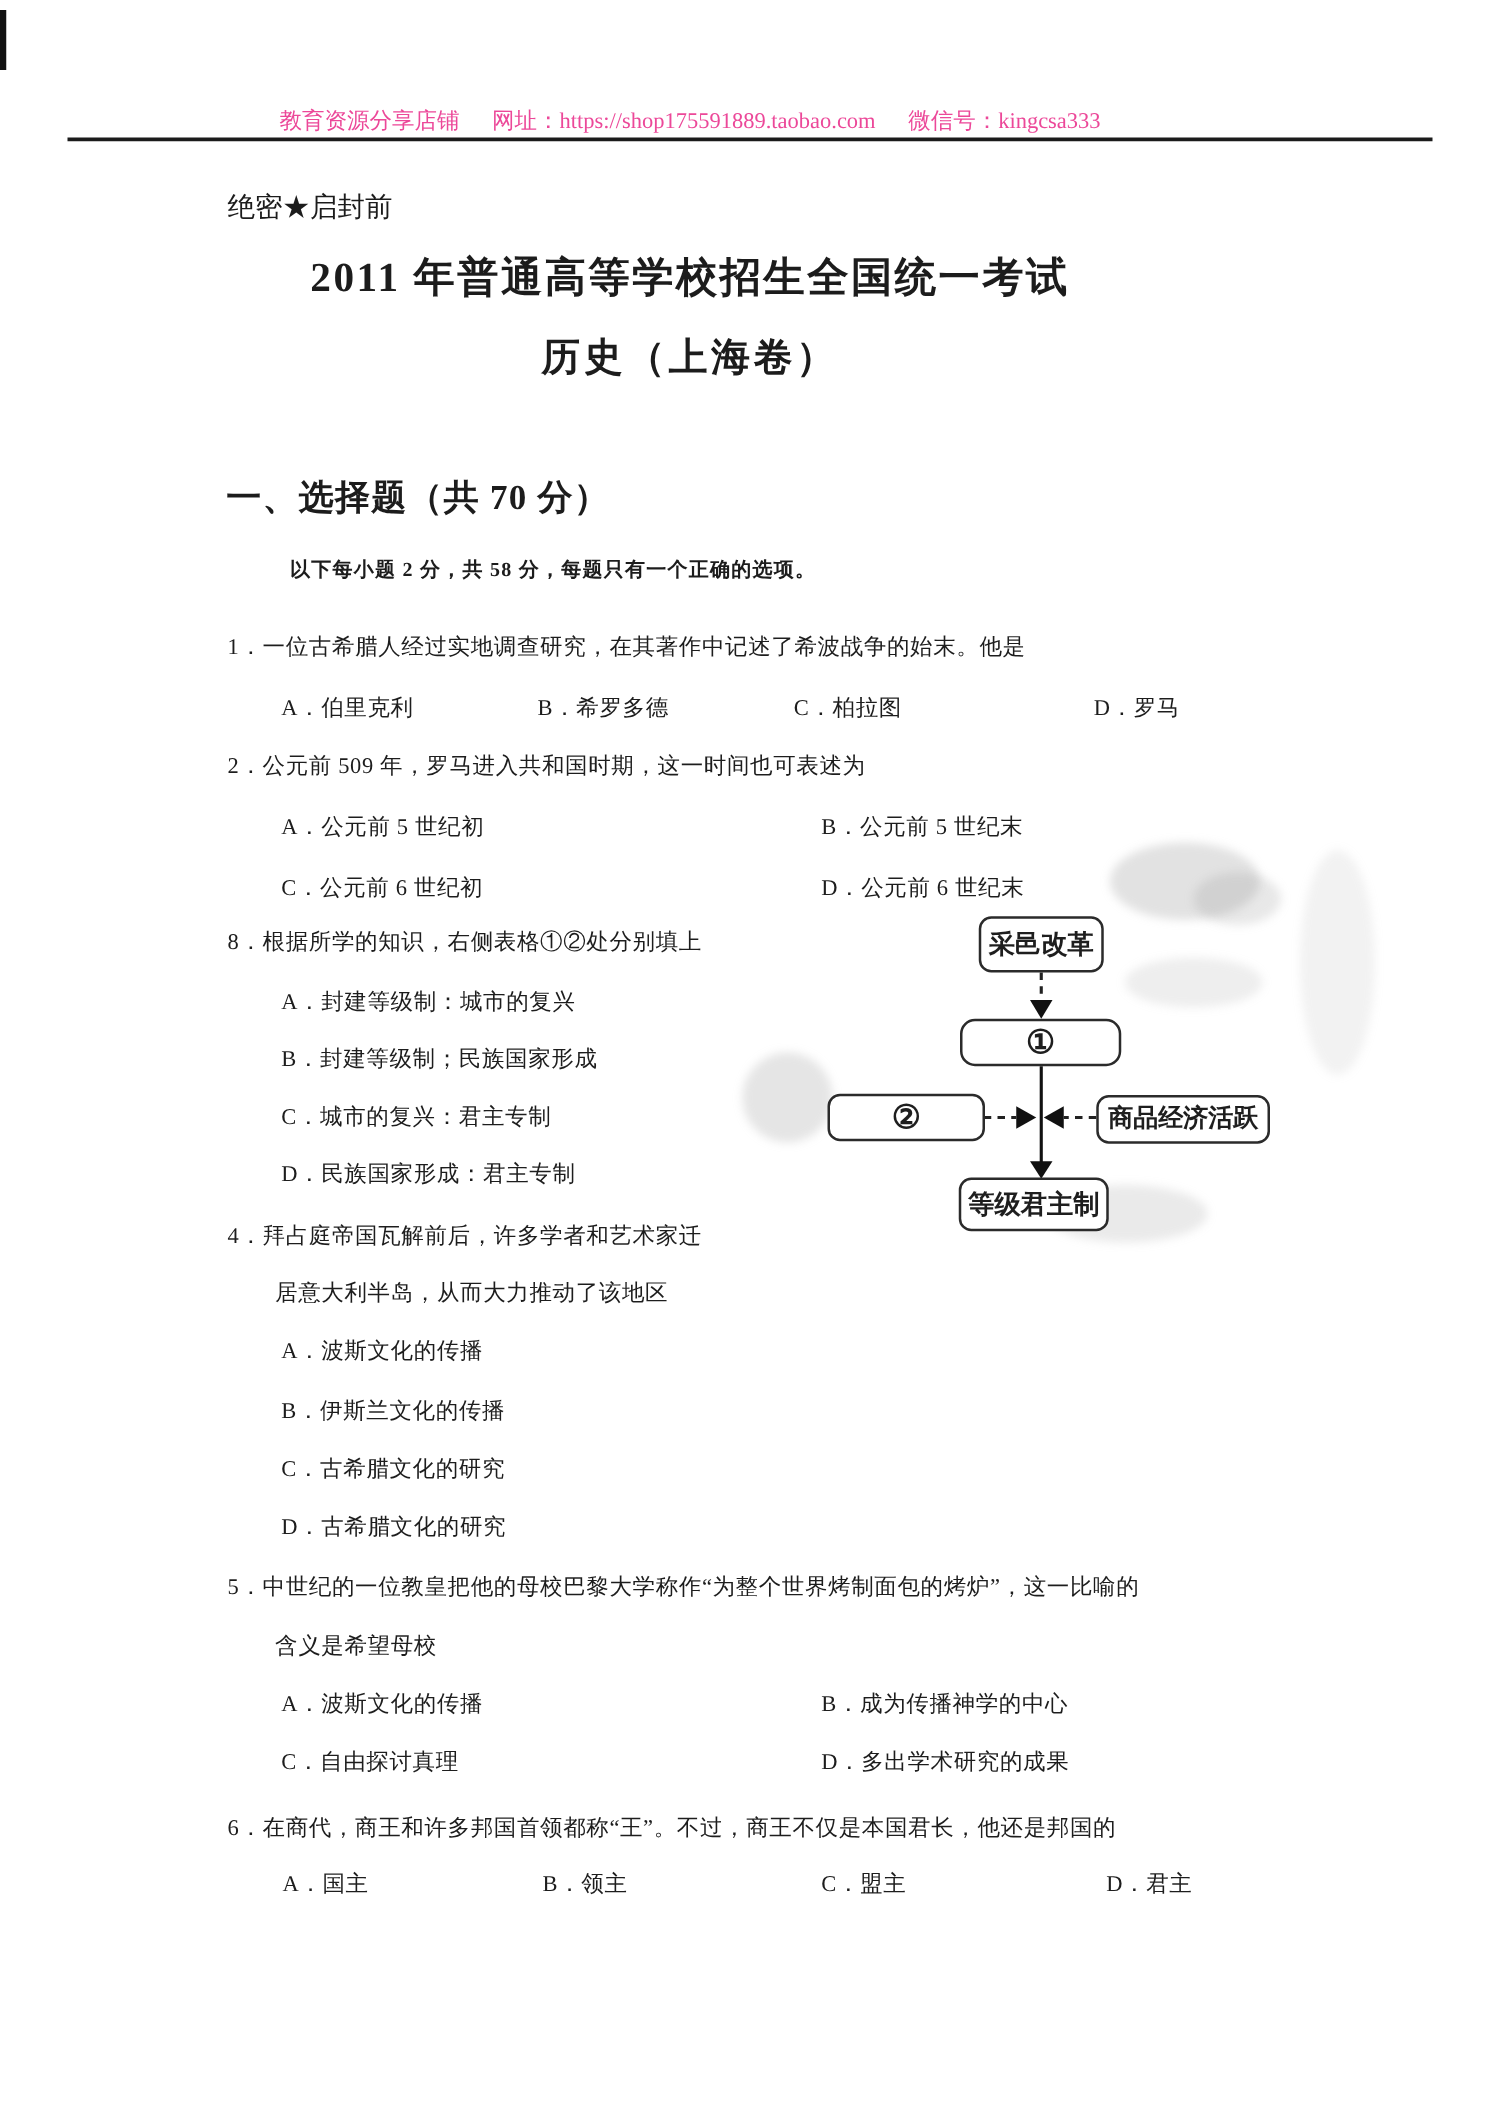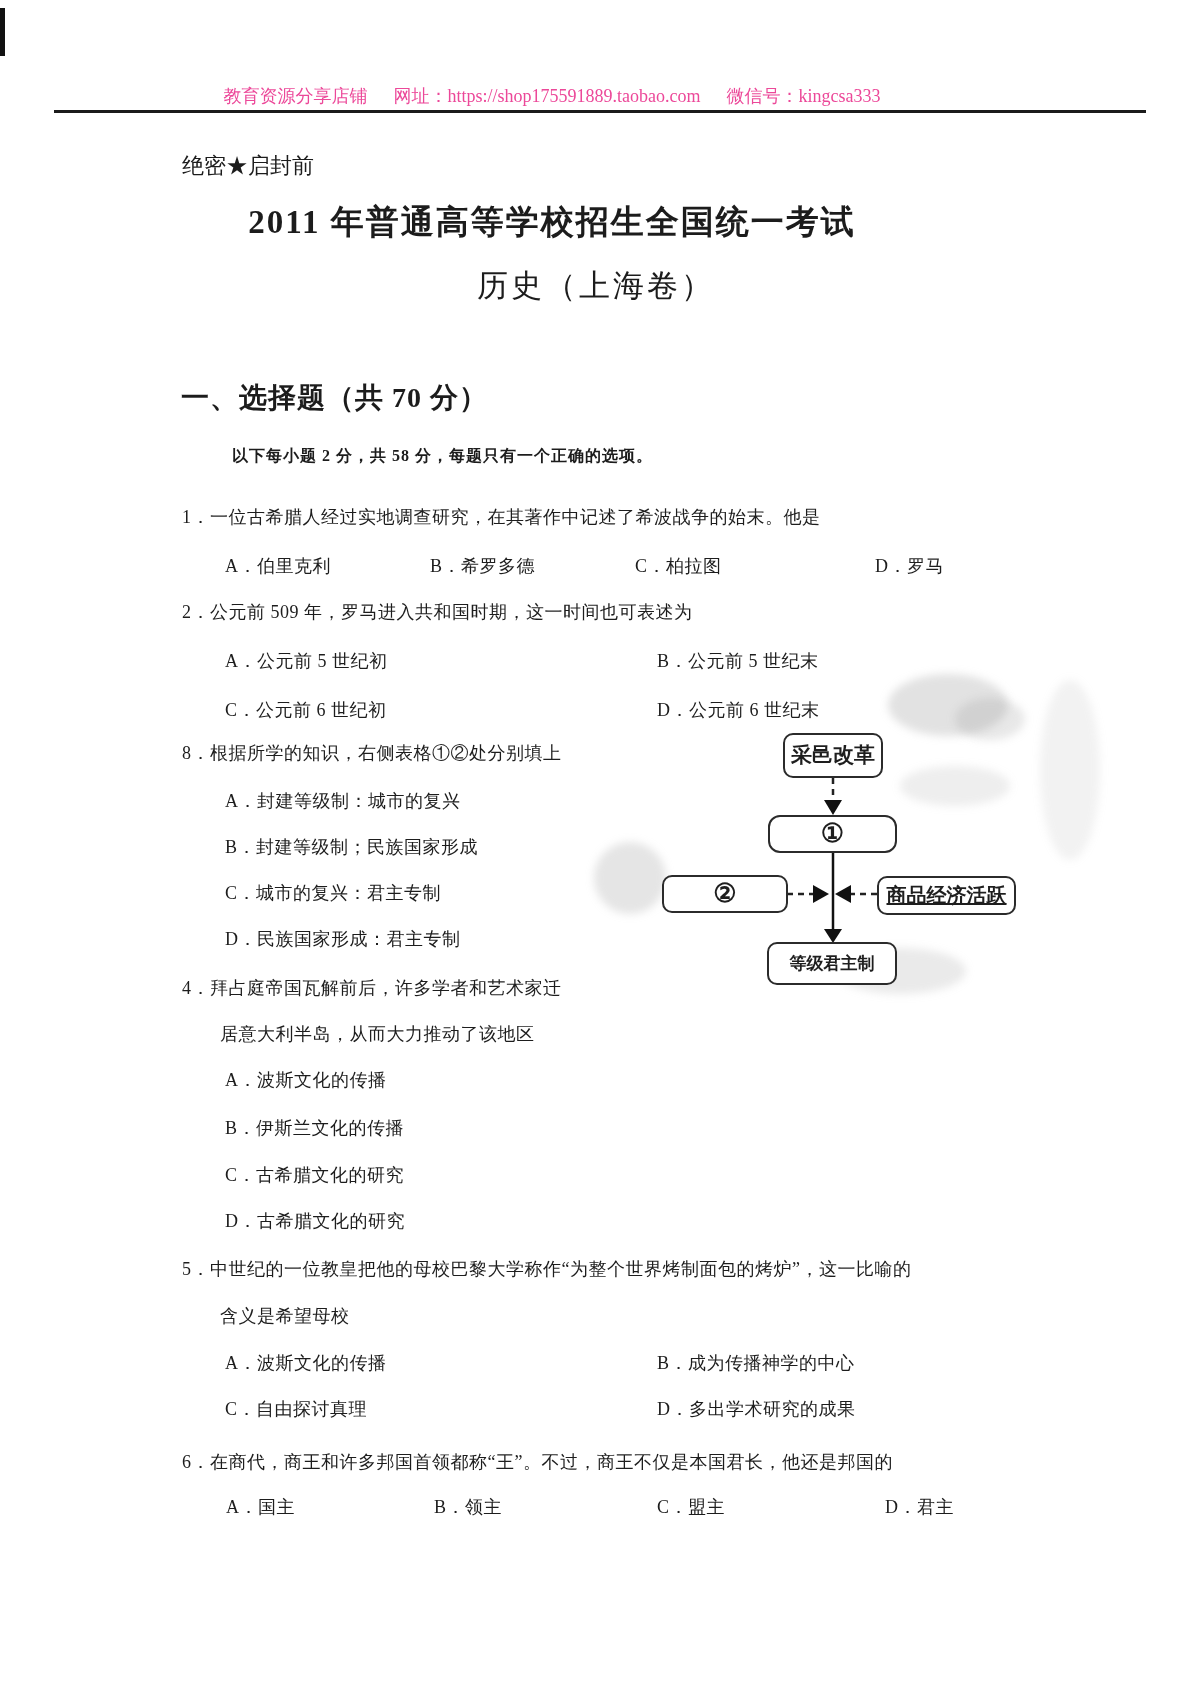--- a/index.html
+++ b/index.html
@@ -6,21 +6,21 @@
   #page{position:relative;width:1200px;height:1698px;background:#ffffff;overflow:hidden;
         font-family:"Liberation Serif","DejaVu Serif",serif;color:#1c1c1c;}
   .abs{position:absolute;white-space:nowrap;}
   .bodytext{font-size:18px;line-height:30px;letter-spacing:0.5px;color:#1d1d1d;}
   .centerwrap{left:0;width:1104px;text-align:center;}
   .shop-header{top:84px;font-size:18px;color:#ec4899;}
   .shop-header span{margin:0 13px;}
   .rule{left:54px;top:110px;width:1092px;height:3px;background:#1b1b1b;}
   .classified{left:182px;top:151px;font-size:22px;}
   .title1{top:200px;font-size:33px;font-weight:bold;letter-spacing:2px;}
-  .title2{top:265px;font-size:31px;font-weight:normal;letter-spacing:3px;margin-left:44px;}
+  .title2{top:265px;font-size:31px;font-weight:bold;letter-spacing:3px;}
   .sectionhead{left:181px;top:379px;font-size:28px;font-weight:bold;letter-spacing:1px;}
   .instruction{left:232px;top:446px;font-size:16px;font-weight:bold;letter-spacing:1px;}
   
   .dbox{position:absolute;box-sizing:border-box;border:2px solid #2b2b2b;border-radius:10px;
         background:#fff;text-align:center;font-weight:600;color:#1e1e1e;}
   .noise{position:absolute;border-radius:50%;filter:blur(4px);}
   svg{position:absolute;overflow:visible;}
 </style>
 </head>
 <body>
@@ -76,22 +76,22 @@
       <polygon points="224,203 242,203 233,217" fill="#111"></polygon>
       <line x1="187" y1="168" x2="213" y2="168" stroke="#222" stroke-width="2.5" stroke-dasharray="6,5"></line>
       <polygon points="213,159 213,177 229,168" fill="#111"></polygon>
       <line x1="277" y1="168" x2="251" y2="168" stroke="#222" stroke-width="2.5" stroke-dasharray="6,5"></line>
       <polygon points="251,159 251,177 235,168" fill="#111"></polygon>
     </svg>
 
     <div class="dbox" style="left:183px;top:7px;width:100px;height:45px;font-size:21px;line-height:41px;">采邑改革</div>
     <div class="dbox" style="left:168px;top:89px;width:129px;height:38px;font-size:26px;line-height:34px;border-radius:12px;">①</div>
     <div class="dbox" style="left:62px;top:149px;width:126px;height:38px;font-size:26px;line-height:34px;">②</div>
-    <div class="dbox" style="left:277px;top:150px;width:139px;height:39px;font-size:20px;line-height:35px;text-decoration:underline;">商品经济活跃</div>
-    <div class="dbox" style="left:167px;top:216px;width:130px;height:43px;font-size:17px;line-height:39px;">等级君主制</div>
+    <div class="dbox" style="left:277px;top:150px;width:139px;height:39px;font-size:20px;line-height:35px;">商品经济活跃</div>
+    <div class="dbox" style="left:167px;top:216px;width:120px;height:43px;font-size:21px;line-height:39px;">等级君主制</div>
   </div>
 
   <div class="abs bodytext" style="left:182px;top:973px">4．拜占庭帝国瓦解前后，许多学者和艺术家迁</div>
   <div class="abs bodytext" style="left:220px;top:1019px">居意大利半岛，从而大力推动了该地区</div>
   <div class="abs bodytext" style="left:225px;top:1065px">A．波斯文化的传播</div>
   <div class="abs bodytext" style="left:225px;top:1113px">B．伊斯兰文化的传播</div>
   <div class="abs bodytext" style="left:225px;top:1160px">C．古希腊文化的研究</div>
   <div class="abs bodytext" style="left:225px;top:1206px">D．古希腊文化的研究</div>
 
   <div class="abs bodytext" style="left:182px;top:1254px">5．中世纪的一位教皇把他的母校巴黎大学称作“为整个世界烤制面包的烤炉”，这一比喻的</div>

